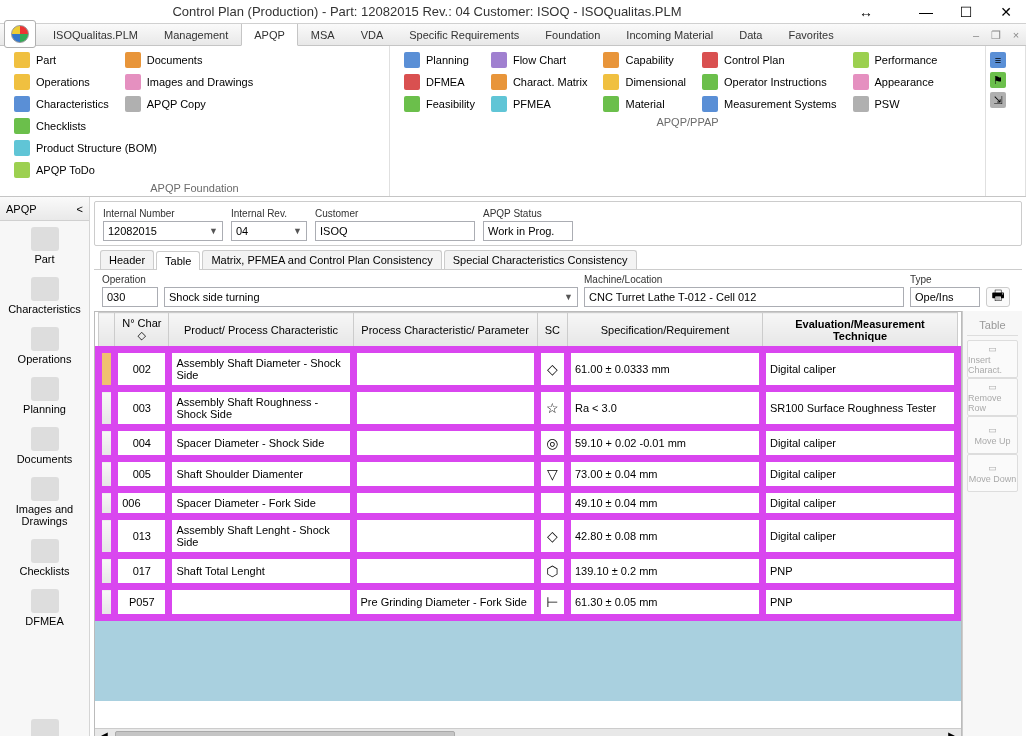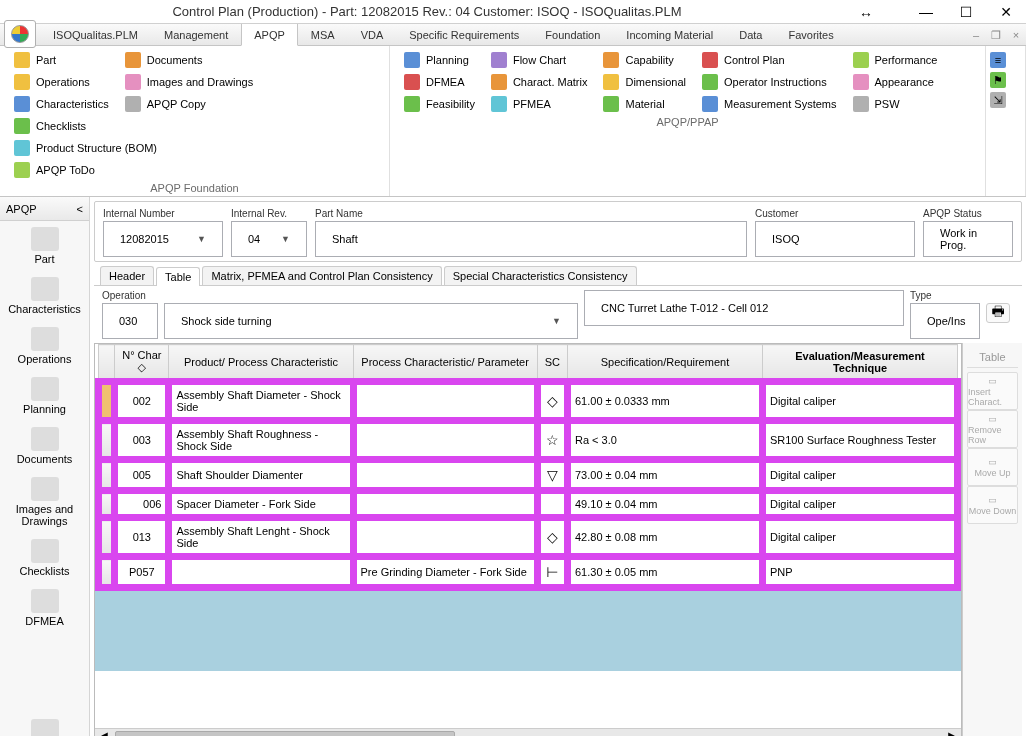--- a/index.html
+++ b/index.html
@@ -33,21 +33,21 @@
   .left-strip-header { height:24px; background:linear-gradient(#fafafa,#e9e9e9); border-bottom:1px solid #d0d0d0; display:flex; align-items:center; justify-content:space-between; padding:0 6px; }
   .left-strip-items { flex:1; overflow:auto; }
   .strip-item { display:flex; flex-direction:column; align-items:center; padding:6px 2px; cursor:pointer; gap:2px; }
   .strip-item .big-ico { width:28px; height:24px; background:#ddd; border-radius:3px; }
   .strip-item span { text-align:center; font-size:11px; line-height:12px; }
 
   .main-panel { flex:1; display:flex; flex-direction:column; background:#fff; }
   .field-row { padding:6px 8px 4px 8px; display:flex; gap:8px; border:1px solid #ccc; margin:4px; border-radius:2px; }
   .field-block { display:flex; flex-direction:column; gap:2px; }
   .field-block label { font-size:10px; color:#333; }
-  .combo, .textbox { height:36px; border:1px solid #abadb3; background:#fff; padding:0 16px; font-size:11px; display:flex; align-items:center; }
+  .combo, .textbox { height:20px; border:1px solid #abadb3; background:#fff; padding:0 4px; font-size:11px; display:flex; align-items:center; }
   .combo { justify-content:space-between; }
   .combo .arrow { font-size:9px; color:#555; margin-left:4px; }
 
   .tabs-row { display:flex; padding-left:6px; border-bottom:1px solid #ccc; margin:0 4px; }
   .content-tab { padding:3px 8px; border:1px solid #ccc; border-bottom:none; background:#f3f3f3; margin-right:2px; cursor:pointer; border-radius:3px 3px 0 0; font-size:11px; }
   .content-tab.active { background:#fff; position:relative; top:1px; }
 
   .filter-row { display:flex; gap:6px; padding:4px 8px; margin:0 4px; }
   .scroll-wrap { flex:1; overflow:auto; }
   table { border-collapse:collapse; width:100%; font-size:11px; }
@@ -295,26 +295,20 @@
             <span class="arrow">▼</span>
           </div>
       </div>
       <div class="field-block" style="width:76px">
         <label>Internal Rev.</label>
         <div class="combo">
             <span>04</span>
             <span class="arrow">▼</span>
           </div>
       </div>
-      <div class="field-block" style="flex:1">
-        <label>Part Name</label>
-        <div class="textbox">
-            <span>Shaft</span>
-          </div>
-      </div>
       <div class="field-block" style="width:160px">
         <label>Customer</label>
         <div class="textbox">
             <span>ISOQ</span>
           </div>
       </div>
       <div class="field-block" style="width:90px">
         <label>APQP Status</label>
         <div class="textbox">
             <span>Work in Prog.</span>
@@ -337,20 +331,21 @@
           </div>
       </div>
       <div class="field-block" style="flex:1">
         <label>&nbsp;</label>
         <div class="combo">
             <span>Shock side turning</span>
             <span class="arrow">▼</span>
           </div>
       </div>
       <div class="field-block" style="width:320px">
+        <label>Machine/Location</label>
         <div class="textbox">
             <span>CNC Turret Lathe  T-012 -  Cell 012</span>
           </div>
       </div>
       <div class="field-block" style="width:70px">
         <label>Type</label>
         <div class="textbox">
             <span>Ope/Ins</span>
           </div>
       </div>
@@ -389,44 +384,62 @@
                   <td class="rowh"></td>
                   <td style="text-align: center;">003</td>
                   <td>Assembly Shaft Roughness - Shock Side</td>
                   <td></td>
                   <td class="sc-icon">☆</td>
                   <td>Ra &lt; 3.0</td>
                   <td>SR100 Surface Roughness Tester</td>
                 </tr>
                 <tr>
                   <td class="rowh"></td>
+                  <td style="text-align: center;">004</td>
+                  <td>Spacer Diameter - Shock Side</td>
+                  <td></td>
+                  <td class="sc-icon">◎</td>
+                  <td>59.10  + 0.02 -0.01 mm</td>
+                  <td>Digital caliper</td>
+                </tr>
+                <tr>
+                  <td class="rowh"></td>
                   <td style="text-align: center;">005</td>
                   <td>Shaft Shoulder Diamenter</td>
                   <td></td>
                   <td class="sc-icon">▽</td>
                   <td>73.00  ± 0.04 mm</td>
                   <td>Digital caliper</td>
                 </tr>
                 <tr>
                   <td class="rowh"></td>
-                  <td style="text-align: right;">006</td>
+                  <td style="text-align: left;">006</td>
                   <td>Spacer Diameter - Fork Side</td>
                   <td></td>
                   <td class="sc-icon"></td>
                   <td>49.10  ± 0.04 mm</td>
                   <td>Digital caliper</td>
                 </tr>
                 <tr>
                   <td class="rowh"></td>
                   <td style="text-align: center;">013</td>
                   <td>Assembly Shaft Lenght - Shock Side</td>
                   <td></td>
                   <td class="sc-icon">◇</td>
                   <td>42.80  ± 0.08 mm</td>
                   <td>Digital caliper</td>
+                </tr>
+                <tr>
+                  <td class="rowh"></td>
+                  <td style="text-align: center;">017</td>
+                  <td>Shaft Total Lenght</td>
+                  <td></td>
+                  <td class="sc-icon">⬡</td>
+                  <td>139.10 ± 0.2 mm</td>
+                  <td>PNP</td>
                 </tr>
                 <tr>
                   <td class="rowh"></td>
                   <td style="text-align: center;">P057</td>
                   <td></td>
                   <td>Pre Grinding Diameter - Fork Side</td>
                   <td class="sc-icon">⊢</td>
                   <td>61.30  ± 0.05 mm</td>
                   <td>PNP</td>
                 </tr>

